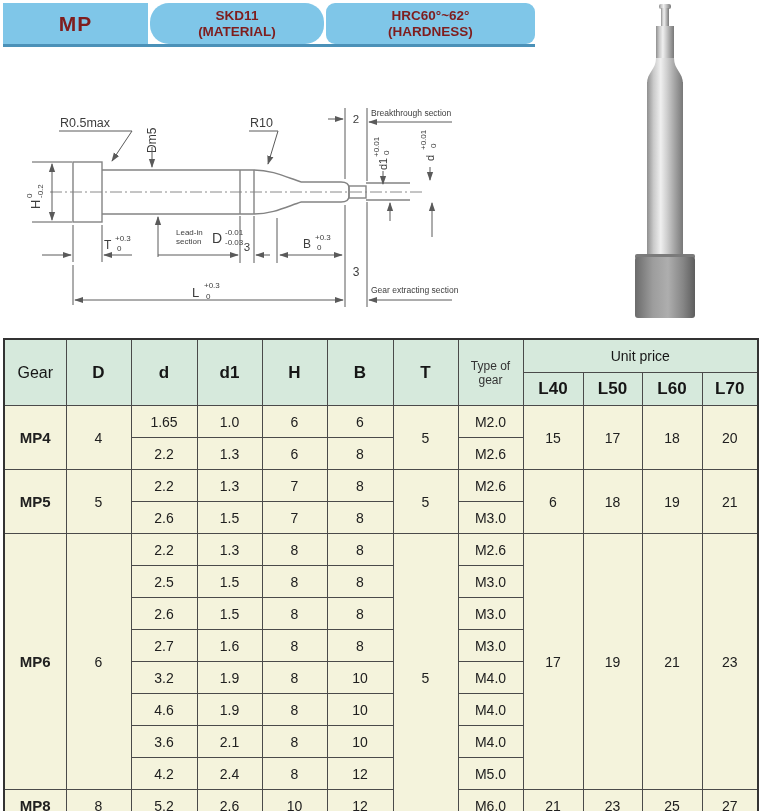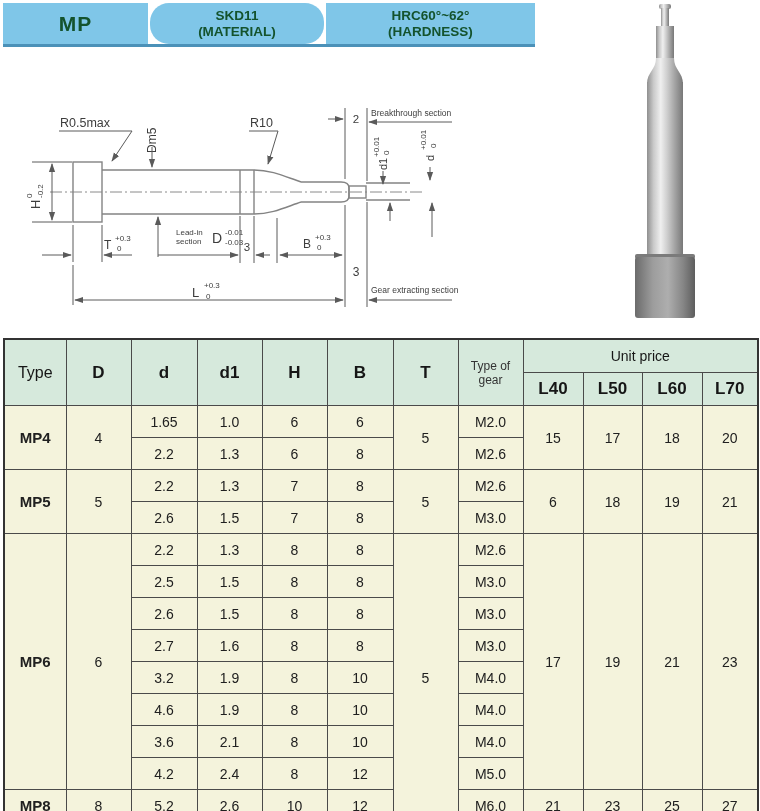--- a/index.html
+++ b/index.html
@@ -7,27 +7,27 @@
     width:760px;height:811px;position:relative;background:#ffffff;
     font-family:"Liberation Sans",sans-serif;overflow:hidden;color:#1c1c1c;
   }
   
   .topbar{
     position:absolute;left:3px;top:3px;width:532px;height:41px;
     display:flex;gap:2px;background:#ffffff;
     border-bottom:3px solid #4b91b8;
   }
   .topbar .cell{
-    background:var(--c-topbar,#7fc6e8);color:#14532d;
+    background:var(--c-topbar,#7fc6e8);color:#7f1d1d;
     display:flex;flex-direction:column;align-items:center;justify-content:center;
     font-weight:bold;line-height:1.12;text-align:center;
   }
   .cell.mp{width:145px;font-size:21px;letter-spacing:1px;}
   .cell.material{width:174px;font-size:13.5px;border-radius:19px;}
-  .cell.hardness{flex:1;font-size:13.5px;}
+  .cell.hardness{flex:1;font-size:13.5px;border-radius:9px;}
 
   
   .drawing{position:absolute;left:0;top:85px;width:590px;height:250px;}
   .drawing text{fill:#3d3d3d;font-family:"Liberation Sans",sans-serif;}
   .pline{stroke:#838383;stroke-width:1.4;fill:none;}
   .dline{stroke:#5a5a5a;stroke-width:1;fill:none;}
   .cline{stroke:#8a8a8a;stroke-width:1;fill:none;stroke-dasharray:12 3 2 3;}
 
   
   .photo{position:absolute;left:595px;top:0;width:165px;height:330px;}
@@ -245,21 +245,21 @@
       <col style="width:66px">
       <col style="width:65px">
       <col style="width:65px">
     <col style="width:60px">
       <col style="width:59px">
       <col style="width:60px">
       <col style="width:56px">
   </colgroup>
   <thead>
     <tr>
-      <th rowspan="2" class="th-code">Type</th>
+      <th rowspan="2" class="th-code">Gear</th>
       <th rowspan="2">D</th>
       <th rowspan="2">d</th>
       <th rowspan="2">d1</th>
       <th rowspan="2">H</th>
       <th rowspan="2">B</th>
       <th rowspan="2">T</th>
       <th rowspan="2" class="th-gear">Type of gear</th>
       <th colspan="4" class="th-unit">Unit price</th>
     </tr>
     <tr>

